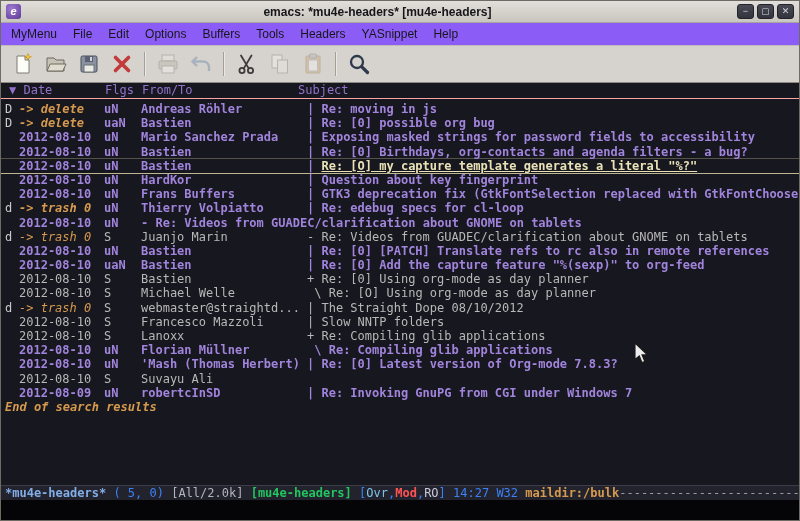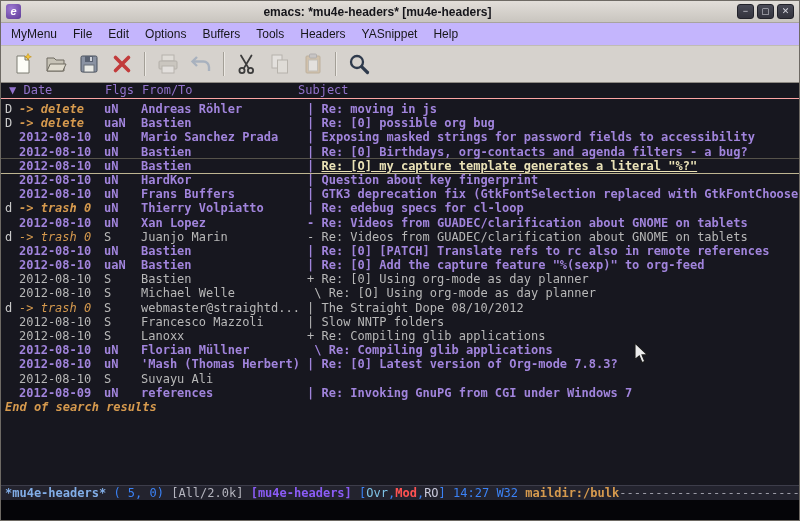--- a/index.html
+++ b/index.html
@@ -16,21 +16,21 @@
               color:#fff; font-size:11px; font-style:italic; font-weight:bold;
               text-align:center; line-height:14px; }
   .title { flex:1; text-align:center; font-size:12px; font-weight:bold; color:#15151a;
            white-space:nowrap; overflow:hidden; }
   .win-buttons { display:flex; flex:none; }
   .win-btn { width:17px; height:15px; margin-left:3px; background:linear-gradient(#4a4a56,#33333d);
              border:1px solid #22222a; border-radius:3px; color:#d6d6de; font-size:9px;
              line-height:13px; text-align:center; }
 
   
-  .menubar { height:23px; flex:none; background:#c4b5fd; border-bottom:1px solid #c0bcb5;
+  .menubar { height:23px; flex:none; background:#8b5cf6; border-bottom:1px solid #c0bcb5;
              display:flex; align-items:center; font-family:"Liberation Sans",sans-serif;
              font-size:12px; color:#17171a; padding-left:2px; }
   .menu-item { padding:4px 8px; white-space:nowrap; }
 
   
   .toolbar { height:37px; flex:none; background:#d6d2cd; border-bottom:1px solid #8e8a83;
              display:flex; align-items:center; padding:0 5px; }
   .tool-btn { width:33px; height:31px; display:flex; align-items:center; justify-content:center;
               border-radius:3px; flex:none; }
   .tool-btn.disabled { opacity:.32; }
@@ -60,21 +60,21 @@
   .row.current .subject { color:#eae2b7; text-decoration:underline; }
   .end-text { height:14.2px; line-height:14.2px; font-size:12px; padding-left:4px;
               color:#d69a4e; font-style:italic; font-weight:bold; }
 
   
   .modeline { height:15px; flex:none; background:#23232e; border-top:1px solid #3d3d4a;
               font-size:12px; line-height:14px; padding-left:4px; white-space:pre; overflow:hidden; }
   .ml-buffer { color:#82aee8; font-weight:bold; }
   .ml-plain  { color:#3b82f6; }
   .ml-dim    { color:#b4b4bе; color:#b4b4be; }
-  .ml-mode   { color:#8b5cf6; font-weight:bold;margin-top:33px; }
+  .ml-mode   { color:#22c55e; font-weight:bold;margin-top:33px; }
   .ml-ovr    { color:#7fc4e8; }
   .ml-mod    { color:#ff5252; font-weight:bold; }
   .ml-ro     { color:#c9c9dc; }
   .ml-maildir{ color:#d69a4e; font-weight:bold; }
   .ml-dashes { color:#9b9ba6; }
 
   
   .minibuffer { height:20px; flex:none; background:#050508; }
 
   
@@ -187,33 +187,33 @@
     </div>
     <div class="rows">
         <div class="row unread marked"><span class="cell cell-mark">D</span><span class="cell cell-date">-&gt; delete</span><span class="cell cell-flags">uN</span><span class="cell cell-from">Andreas Röhler</span><span class="cell cell-rest"><span class="sep">| </span><span class="subject">Re: moving in js</span></span></div>
         <div class="row unread marked"><span class="cell cell-mark">D</span><span class="cell cell-date">-&gt; delete</span><span class="cell cell-flags">uaN</span><span class="cell cell-from">Bastien</span><span class="cell cell-rest"><span class="sep">| </span><span class="subject">Re: [0] possible org bug</span></span></div>
         <div class="row unread"><span class="cell cell-mark"></span><span class="cell cell-date">2012-08-10</span><span class="cell cell-flags">uN</span><span class="cell cell-from">Mario Sanchez Prada</span><span class="cell cell-rest"><span class="sep">| </span><span class="subject">Exposing masked strings for password fields to accessibility</span></span></div>
         <div class="row unread"><span class="cell cell-mark"></span><span class="cell cell-date">2012-08-10</span><span class="cell cell-flags">uN</span><span class="cell cell-from">Bastien</span><span class="cell cell-rest"><span class="sep">| </span><span class="subject">Re: [0] Birthdays, org-contacts and agenda filters - a bug?</span></span></div>
         <div class="row unread current"><span class="cell cell-mark"></span><span class="cell cell-date">2012-08-10</span><span class="cell cell-flags">uN</span><span class="cell cell-from">Bastien</span><span class="cell cell-rest"><span class="sep">| </span><span class="subject">Re: [O] my capture template generates a literal "%?"</span></span></div>
         <div class="row unread"><span class="cell cell-mark"></span><span class="cell cell-date">2012-08-10</span><span class="cell cell-flags">uN</span><span class="cell cell-from">HardKor</span><span class="cell cell-rest"><span class="sep">| </span><span class="subject">Question about key fingerprint</span></span></div>
         <div class="row unread"><span class="cell cell-mark"></span><span class="cell cell-date">2012-08-10</span><span class="cell cell-flags">uN</span><span class="cell cell-from">Frans Buffers</span><span class="cell cell-rest"><span class="sep">| </span><span class="subject">GTK3 deprecation fix (GtkFontSelection replaced with GtkFontChooser)</span></span></div>
         <div class="row unread marked"><span class="cell cell-mark">d</span><span class="cell cell-date">-&gt; trash 0</span><span class="cell cell-flags">uN</span><span class="cell cell-from">Thierry Volpiatto</span><span class="cell cell-rest"><span class="sep">| </span><span class="subject">Re: edebug specs for cl-loop</span></span></div>
-        <div class="row unread"><span class="cell cell-mark"></span><span class="cell cell-date">2012-08-10</span><span class="cell cell-flags">uN</span><span class="cell cell-from">Xan Lopez</span><span class="cell cell-rest"><span class="sep">- </span><span class="subject">Re: Videos from GUADEC/clarification about GNOME on tablets</span></span></div>
+        <div class="row unread"><span class="cell cell-mark"></span><span class="cell cell-date">2012-08-10</span><span class="cell cell-flags">uN</span><span class="cell cell-rest"><span class="sep">- </span><span class="subject">Re: Videos from GUADEC/clarification about GNOME on tablets</span></span></div>
         <div class="row read marked"><span class="cell cell-mark">d</span><span class="cell cell-date">-&gt; trash 0</span><span class="cell cell-flags">S</span><span class="cell cell-from">Juanjo Marin</span><span class="cell cell-rest"><span class="sep">- </span><span class="subject">Re: Videos from GUADEC/clarification about GNOME on tablets</span></span></div>
         <div class="row unread"><span class="cell cell-mark"></span><span class="cell cell-date">2012-08-10</span><span class="cell cell-flags">uN</span><span class="cell cell-from">Bastien</span><span class="cell cell-rest"><span class="sep">| </span><span class="subject">Re: [0] [PATCH] Translate refs to rc also in remote references</span></span></div>
         <div class="row unread"><span class="cell cell-mark"></span><span class="cell cell-date">2012-08-10</span><span class="cell cell-flags">uaN</span><span class="cell cell-from">Bastien</span><span class="cell cell-rest"><span class="sep">| </span><span class="subject">Re: [0] Add the capture feature "%(sexp)" to org-feed</span></span></div>
         <div class="row read"><span class="cell cell-mark"></span><span class="cell cell-date">2012-08-10</span><span class="cell cell-flags">S</span><span class="cell cell-from">Bastien</span><span class="cell cell-rest"><span class="sep">+ </span><span class="subject">Re: [0] Using org-mode as day planner</span></span></div>
         <div class="row read"><span class="cell cell-mark"></span><span class="cell cell-date">2012-08-10</span><span class="cell cell-flags">S</span><span class="cell cell-from">Michael Welle</span><span class="cell cell-rest"><span class="sep"> \ </span><span class="subject">Re: [O] Using org-mode as day planner</span></span></div>
         <div class="row read marked"><span class="cell cell-mark">d</span><span class="cell cell-date">-&gt; trash 0</span><span class="cell cell-flags">S</span><span class="cell cell-from">webmaster@straightd...</span><span class="cell cell-rest"><span class="sep">| </span><span class="subject">The Straight Dope 08/10/2012</span></span></div>
         <div class="row read"><span class="cell cell-mark"></span><span class="cell cell-date">2012-08-10</span><span class="cell cell-flags">S</span><span class="cell cell-from">Francesco Mazzoli</span><span class="cell cell-rest"><span class="sep">| </span><span class="subject">Slow NNTP folders</span></span></div>
         <div class="row read"><span class="cell cell-mark"></span><span class="cell cell-date">2012-08-10</span><span class="cell cell-flags">S</span><span class="cell cell-from">Lanoxx</span><span class="cell cell-rest"><span class="sep">+ </span><span class="subject">Re: Compiling glib applications</span></span></div>
         <div class="row unread"><span class="cell cell-mark"></span><span class="cell cell-date">2012-08-10</span><span class="cell cell-flags">uN</span><span class="cell cell-from">Florian Müllner</span><span class="cell cell-rest"><span class="sep"> \ </span><span class="subject">Re: Compiling glib applications</span></span></div>
         <div class="row unread"><span class="cell cell-mark"></span><span class="cell cell-date">2012-08-10</span><span class="cell cell-flags">uN</span><span class="cell cell-from">'Mash (Thomas Herbert)</span><span class="cell cell-rest"><span class="sep">| </span><span class="subject">Re: [0] Latest version of Org-mode 7.8.3?</span></span></div>
         <div class="row read"><span class="cell cell-mark"></span><span class="cell cell-date">2012-08-10</span><span class="cell cell-flags">S</span><span class="cell cell-from">Suvayu Ali</span></div>
-        <div class="row unread"><span class="cell cell-mark"></span><span class="cell cell-date">2012-08-09</span><span class="cell cell-flags">uN</span><span class="cell cell-from">references</span><span class="cell cell-rest"><span class="sep">| </span><span class="subject">Re: Invoking GnuPG from CGI under Windows 7</span></span></div>
+        <div class="row unread"><span class="cell cell-mark"></span><span class="cell cell-date">2012-08-09</span><span class="cell cell-flags">uN</span><span class="cell cell-from">robertcInSD</span><span class="cell cell-rest"><span class="sep">| </span><span class="subject">Re: Invoking GnuPG from CGI under Windows 7</span></span></div>
       </div>
     <div class="end-text">End of search results</div>
   </div>
 
   <div class="modeline"><span class="ml-buffer">*mu4e-headers*</span><span class="ml-plain"> ( 5, 0) </span><span class="ml-dim">[All/2.0k] </span><span class="ml-mode">[mu4e-headers] </span><span class="ml-plain">[</span><span class="ml-ovr">Ovr</span><span class="ml-plain">,</span><span class="ml-mod">Mod</span><span class="ml-plain">,</span><span class="ml-ro">RO</span><span class="ml-plain">] </span><span class="ml-plain">14:27 W32 </span><span class="ml-maildir">maildir:/bulk</span><span class="ml-dashes">-------------------------</span></div>
 
   <div class="minibuffer"></div>
 
   <svg class="mouse-cursor" width="15" height="23" viewBox="0 0 15 23">
     <path d="M1 1 L1 17.5 L5.3 13.8 L8 20.6 L10.7 19.4 L8 12.9 L13.4 12.9 Z" fill="#ececec" stroke="#1a1a1a" stroke-width="1.1"></path>

